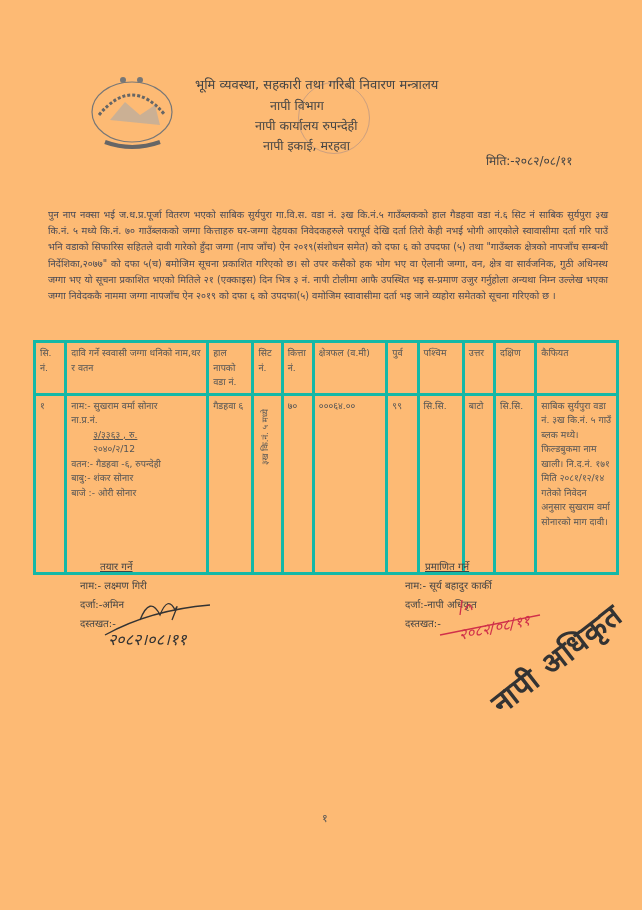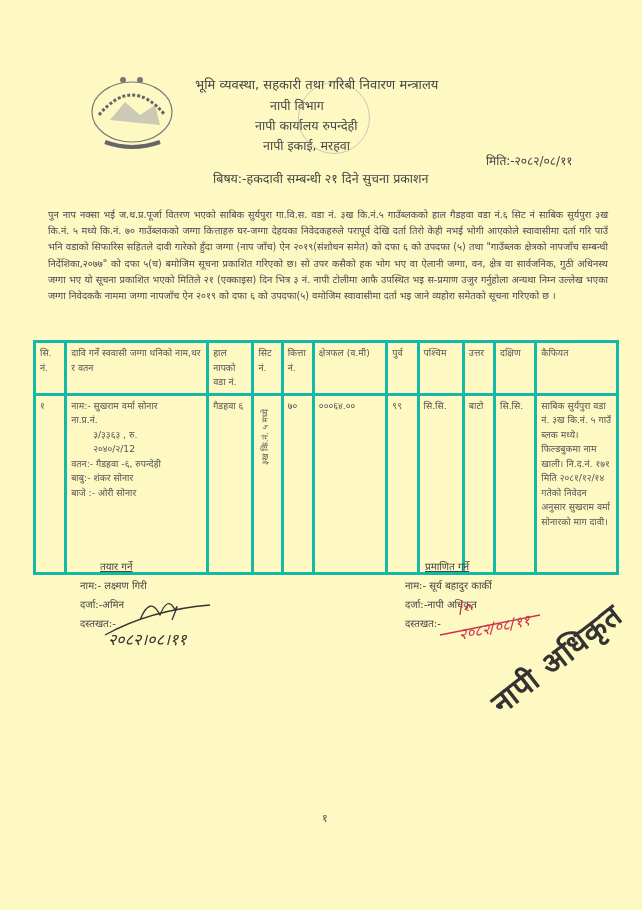--- a/index.html
+++ b/index.html
@@ -1,38 +1,38 @@
 <!DOCTYPE html>
 <html><head>
 <meta charset="utf-8">
 <style>
   html, body { margin:0; padding:0; }
   body {
     width:642px; height:910px; background:#ecebf0; position:relative; overflow:hidden;
     font-family:"DejaVu Sans", sans-serif; color:#3a3a44;
   }
-  .page { position:absolute; left:0; top:0; width:642px; height:910px; background:#fef9c3; }
+  .page { position:absolute; left:0; top:0; width:642px; height:910px; background:#fdba74; }
   .emblem { position:absolute; left:85px; top:70px; width:95px; height:85px; }
   .hdr { position:absolute; text-align:center; font-size:12.5px; color:#444; white-space:nowrap; }
   .ministry { left:195px; top:75px; font-size:13px; }
   .dept { left:270px; top:97px; }
   .office { left:255px; top:117px;text-align:right; }
   .unit { left:263px; top:137px; }
   .date { position:absolute; left:486px; top:117px; font-size:12px; color:#444;margin-top:35px; }
   .subject { position:absolute; left:213px; top:170px; font-size:12.5px; color:#444; }
   .stamp-center { position:absolute; left:298px; top:82px; width:70px; height:70px; border:1px solid rgba(110,110,150,0.35); border-radius:50%; }
   .body-text { position:absolute; left:48px; top:207px; width:560px; font-size:9.6px; line-height:16.2px; color:#4a4a55; text-align:justify; }
   table.claims { position:absolute; left:33px; top:340px; width:586px; border-collapse:collapse; font-size:9.2px; color:#555; }
   table.claims th, table.claims td { border:3px solid #14b8a6; vertical-align:top; padding:3px 4px; text-align:left; font-weight:normal; line-height:14.5px; }
   table.claims th { height:40px; }
   table.claims td { height:170px; }
   .vert { writing-mode:vertical-rl; transform:rotate(180deg); display:inline-block; margin-top:10px; font-size:8.5px; }
   .cell-line { display:block; }
   .indent { padding-left:22px; }
-  .underline { }
+  .underline { text-decoration:underline; }
   .sig-block { position:absolute; font-size:10px; color:#444; line-height:19px; }
   .prep { left:80px; top:557px; }
   .cert { left:405px; top:557px; }
   .sig-head { text-decoration:underline; padding-left:20px; }
   .scribble { position:absolute; }
   .page-num { position:absolute; left:322px; top:810px; font-size:11px; color:#555; }
   .stamp-officer { position:absolute; left:482px; top:600px; font-size:30px; font-weight:bold; color:#333; transform:rotate(-38deg); transform-origin:left top; white-space:nowrap; letter-spacing:1px; top:690px; }
 </style>
 </head>
 <body>
@@ -48,21 +48,20 @@
     <circle cx="55" cy="10" r="3" fill="#777"></circle>
   </svg>
 
   <div class="stamp-center"></div>
 
   <div class="hdr ministry">भूमि व्यवस्था, सहकारी तथा गरिबी निवारण मन्त्रालय</div>
   <div class="hdr dept">नापी विभाग</div>
   <div class="hdr office">नापी कार्यालय रुपन्देही</div>
   <div class="hdr unit">नापी इकाई, मरहवा</div>
   <div class="date">मिति:-२०८२/०८/११</div>
-  <div class="subject">बिषय:-हकदावी सम्बन्धी २१ दिने सुचना प्रकाशन</div>
 
   <div class="body-text">पुन नाप नक्सा भई ज.ध.प्र.पूर्जा वितरण भएको साबिक सुर्यपुरा गा.वि.स. वडा नं. ३ख कि.नं.५ गाउँब्लकको हाल गैडहवा वडा नं.६ सिट नं साबिक सुर्यपुरा ३ख कि.नं. ५ मध्ये कि.नं. ७० गाउँब्लकको जग्गा कित्ताहरु घर-जग्गा देहयका निवेदकहरुले परापूर्व देखि दर्ता तिरो केही नभई भोगी आएकोले स्वावासीमा दर्ता गरि पाउँ भनि वडाको सिफारिस सहितले दावी गारेको हुँदा जग्गा (नाप जाँच) ऐन २०१९(संशोधन समेत) को दफा ६ को उपदफा (५) तथा "गाउँब्लक क्षेत्रको नापजाँच सम्बन्धी निर्देशिका,२०७७" को दफा ५(च) बमोजिम सूचना प्रकाशित गरिएको छ। सो उपर कसैको हक भोग भए वा ऐलानी जग्गा, वन, क्षेत्र वा सार्वजनिक, गुठी अधिनस्थ जग्गा भए यो सूचना प्रकाशित भएको मितिले २१ (एक्काइस) दिन भित्र ३ नं. नापी टोलीमा आफै उपस्थित भइ स-प्रमाण उजुर गर्नुहोला अन्यथा निम्न उल्लेख भएका जग्गा निवेदककै नाममा जग्गा नापजाँच ऐन २०१९ को दफा ६ को उपदफा(५) वमोजिम स्वावासीमा दर्ता भइ जाने व्यहोरा समेतको सूचना गरिएको छ ।</div>
 
   <table class="claims">
     <thead>
       <tr>
         <th style="width:20px">सि. नं.</th>
         <th style="width:130px">दावि गर्ने स्ववासी जग्गा धनिको नाम,थर र वतन</th>
         <th style="width:34px">हाल नापको वडा नं.</th>
         <th style="width:18px">सिट नं.</th>

